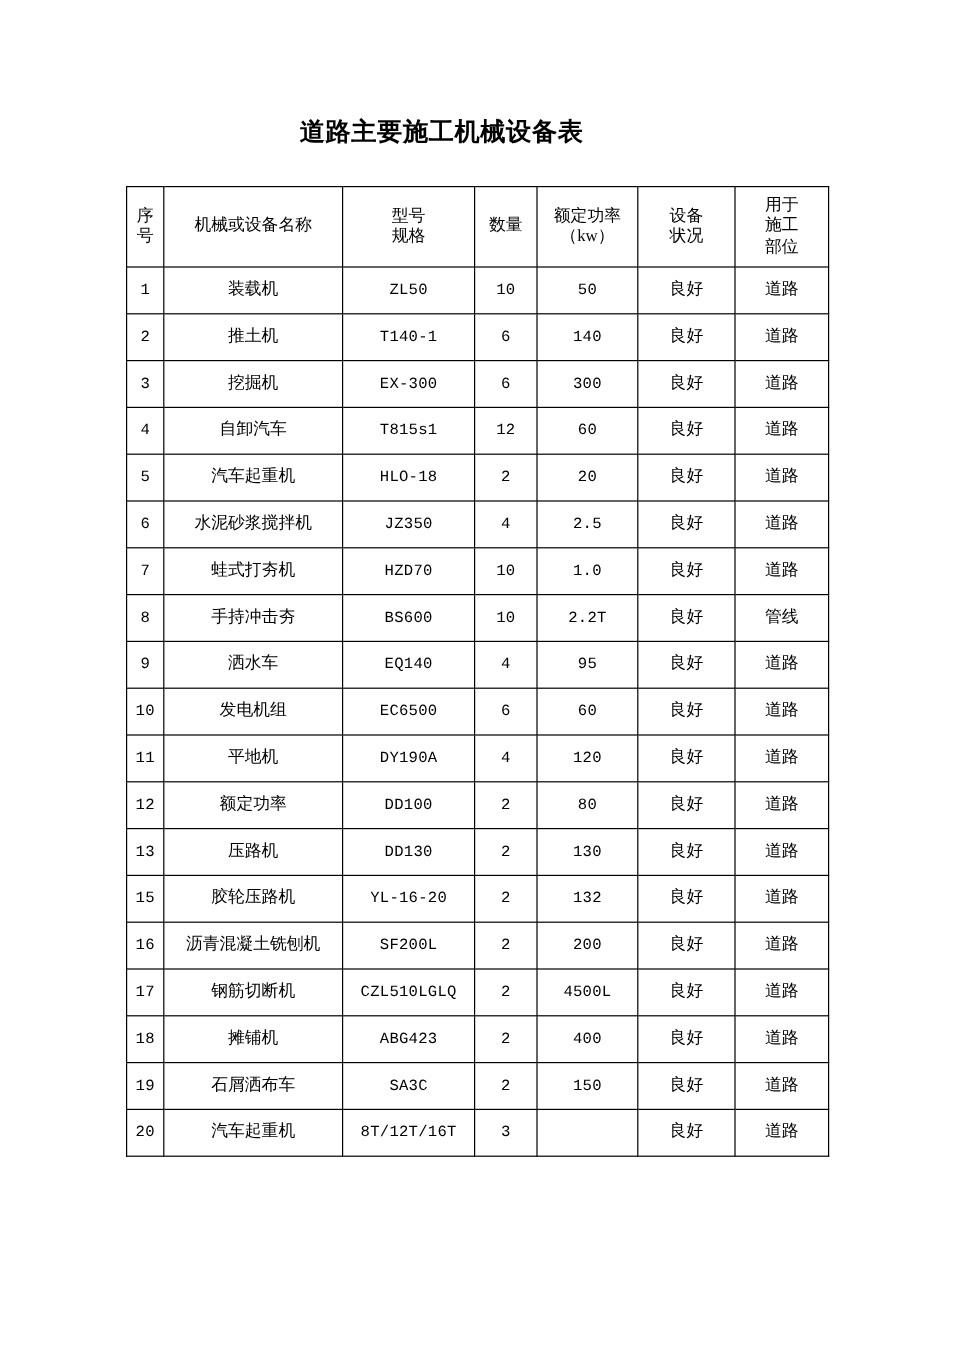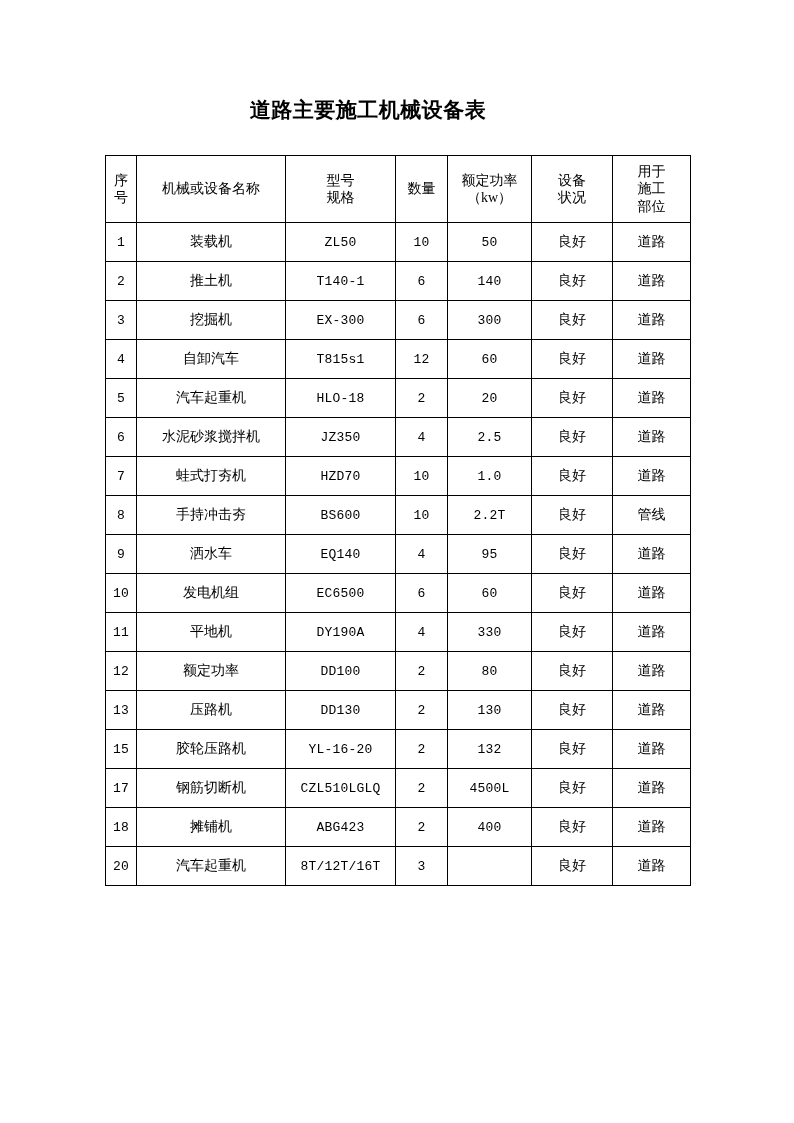--- a/index.html
+++ b/index.html
@@ -215,21 +215,21 @@
             <td><span class="ascii">6</span></td>
             <td><span class="ascii">60</span></td>
             <td><span class="cjk">良好</span></td>
             <td><span class="cjk">道路</span></td>
           </tr>
           <tr>
             <td><span class="ascii">11</span></td>
             <td><span class="cjk">平地机</span></td>
             <td><span class="ascii">DY190A</span></td>
             <td><span class="ascii">4</span></td>
-            <td><span class="ascii">330</span></td>
+            <td><span class="ascii">120</span></td>
             <td><span class="cjk">良好</span></td>
             <td><span class="cjk">道路</span></td>
           </tr>
           <tr>
             <td><span class="ascii">12</span></td>
             <td><span class="cjk">额定功率</span></td>
             <td><span class="ascii">DD100</span></td>
             <td><span class="ascii">2</span></td>
             <td><span class="ascii">80</span></td>
             <td><span class="cjk">良好</span></td>
@@ -247,34 +247,52 @@
           <tr>
             <td><span class="ascii">15</span></td>
             <td><span class="cjk">胶轮压路机</span></td>
             <td><span class="ascii">YL-16-20</span></td>
             <td><span class="ascii">2</span></td>
             <td><span class="ascii">132</span></td>
             <td><span class="cjk">良好</span></td>
             <td><span class="cjk">道路</span></td>
           </tr>
           <tr>
+            <td><span class="ascii">16</span></td>
+            <td><span class="cjk">沥青混凝土铣刨机</span></td>
+            <td><span class="ascii">SF200L</span></td>
+            <td><span class="ascii">2</span></td>
+            <td><span class="ascii">200</span></td>
+            <td><span class="cjk">良好</span></td>
+            <td><span class="cjk">道路</span></td>
+          </tr>
+          <tr>
             <td><span class="ascii">17</span></td>
             <td><span class="cjk">钢筋切断机</span></td>
             <td><span class="ascii">CZL510LGLQ</span></td>
             <td><span class="ascii">2</span></td>
             <td><span class="ascii">4500L</span></td>
             <td><span class="cjk">良好</span></td>
             <td><span class="cjk">道路</span></td>
           </tr>
           <tr>
             <td><span class="ascii">18</span></td>
             <td><span class="cjk">摊铺机</span></td>
             <td><span class="ascii">ABG423</span></td>
             <td><span class="ascii">2</span></td>
             <td><span class="ascii">400</span></td>
+            <td><span class="cjk">良好</span></td>
+            <td><span class="cjk">道路</span></td>
+          </tr>
+          <tr>
+            <td><span class="ascii">19</span></td>
+            <td><span class="cjk">石屑洒布车</span></td>
+            <td><span class="ascii">SA3C</span></td>
+            <td><span class="ascii">2</span></td>
+            <td><span class="ascii">150</span></td>
             <td><span class="cjk">良好</span></td>
             <td><span class="cjk">道路</span></td>
           </tr>
           <tr>
             <td><span class="ascii">20</span></td>
             <td><span class="cjk">汽车起重机</span></td>
             <td><span class="ascii">8T/12T/16T</span></td>
             <td><span class="ascii">3</span></td>
             <td><span class="ascii"></span></td>
             <td><span class="cjk">良好</span></td>

